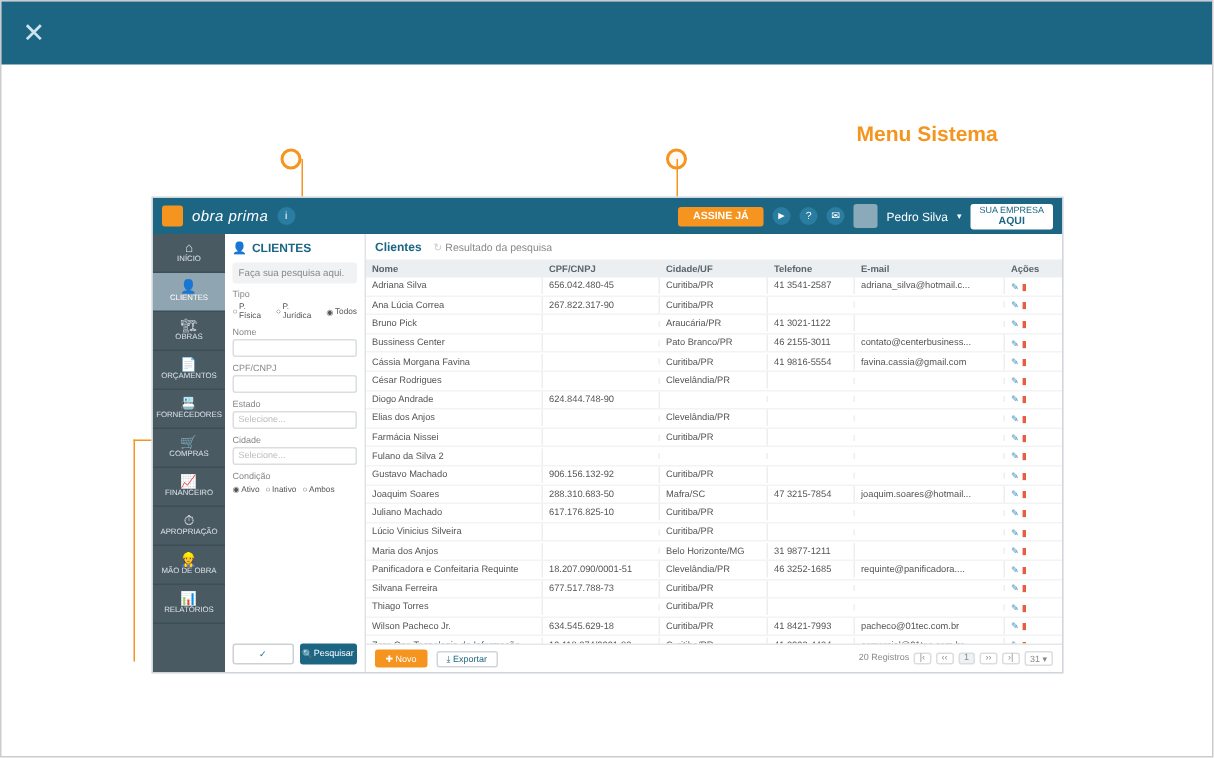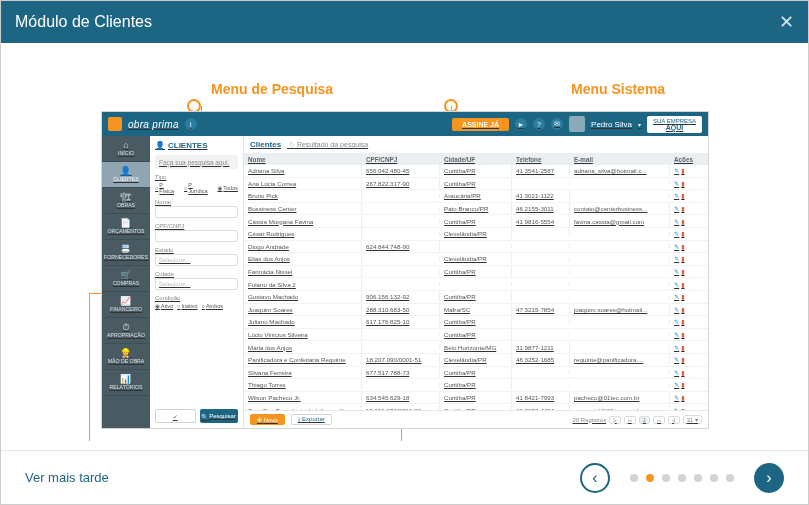--- a/index.html
+++ b/index.html
@@ -10,21 +10,21 @@
   .modal-body { flex: 1; position: relative; padding: 20px 28px 8px 28px; overflow: hidden; }
 
   
   .callout { position: absolute; color: #f5941e; font-size: 14px; font-weight: 600; }
   .cl-search { left: 210px; top: 38px; }
   .cl-top    { left: 570px; top: 38px; }
   .cl-mods   { left: 125px; bottom: 72px; }
   .cl-grid   { left: 475px; bottom: 72px; }
 
   
-  .app { position: absolute; left: 100px; top: 68px; width: 608px; height: 318px; border: 1px solid #cfd5da; overflow: hidden; transform-origin: top left; font-size: 7px; color: #333; background: #f4f6f7; text-decoration: underline; }
+  .app { position: absolute; left: 100px; top: 88px; width: 608px; height: 318px; border: 1px solid #cfd5da; overflow: hidden; transform-origin: top left; font-size: 7px; color: #333; background: #f4f6f7; }
   .topbar { height: 24px; background: #1c6684; display: flex; align-items: center; padding: 0 6px; color: #fff; gap: 6px; }
   .logo { width:14px;height:14px;background:#f5941e;border-radius:2px; }
   .brand { font-style: italic; font-size: 10px; letter-spacing: .3px; }
   .spacer { flex: 1; }
   .assine { background: #f5941e; color: #fff; padding: 3px 10px; font-size: 7px; border-radius: 2px; font-weight: bold; }
   .tcirc { width: 12px; height: 12px; border-radius: 50%; background: #2a7ca0; display:flex;align-items:center;justify-content:center;font-size:7px; }
   .avatar { width: 16px; height: 16px; background: #8aaab9; border-radius: 2px; }
   .user { font-size: 8px; text-align: center; }
   .empresa { background: #fff; color: #1c6684; font-size: 6px; padding: 2px 6px; text-align: center; line-height: 1; border-radius:2px; }
   .empresa b { display:block; font-size:7px; }
@@ -78,27 +78,25 @@
   .navbtn.prev { color:#1c6684; }
   .dots { display:flex; gap:8px; }
   .dot { width:8px;height:8px;border-radius:50%;background:#cfd3d6; }
   .dot.on{background:#f5941e;}
 </style>
 </head>
 <body>
 
 <div class="modal">
   <div class="modal-header">
-    <span>Módulo de Clientes</span>
     <span class="close-x">✕</span>
   </div>
 
   <div class="modal-body">
 
-    <div class="callout cl-search">Menu de Pesquisa</div>
     <div class="callout cl-top">Menu Sistema</div>
     <div class="callout cl-mods">Módulos do Sistema</div>
     <div class="callout cl-grid">Grid de resultados</div>
 
     <div class="mdot" style="left:186px;top:56px;"></div>
     <div class="line" style="left:200px;top:63px;width:0;height:52px;width:1px;"></div>
     <div class="mdot s" style="left:195px;top:115px;"></div>
 
     <div class="mdot" style="left:443px;top:56px;"></div>
     <div class="line" style="left:450px;top:63px;height:32px;width:1px;"></div>
@@ -414,33 +412,13 @@
               <span class="pgb">››</span>
               <span class="pgb">›|</span>
               <span class="pgb"><span>31</span> ▾</span>
             </div>
           </div>
         </div>
       </div>
     </div>
   </div>
 
-  <div class="modal-footer">
-    <span class="later">Ver mais tarde</span>
-    <div class="navs">
-      <div class="navbtn prev">
-        <span>‹</span>
-      </div>
-      <div class="dots" id="dots">
-          <div class="dot"></div>
-          <div class="dot on"></div>
-          <div class="dot"></div>
-          <div class="dot"></div>
-          <div class="dot"></div>
-          <div class="dot"></div>
-          <div class="dot"></div>
-        </div>
-      <div class="navbtn next">
-        <span>›</span>
-      </div>
-    </div>
-  </div>
 </div>
 
 </body></html>

